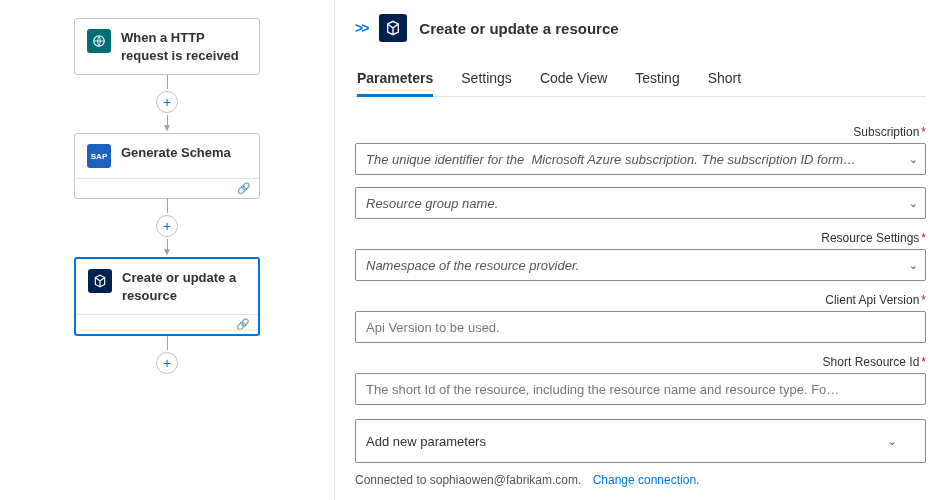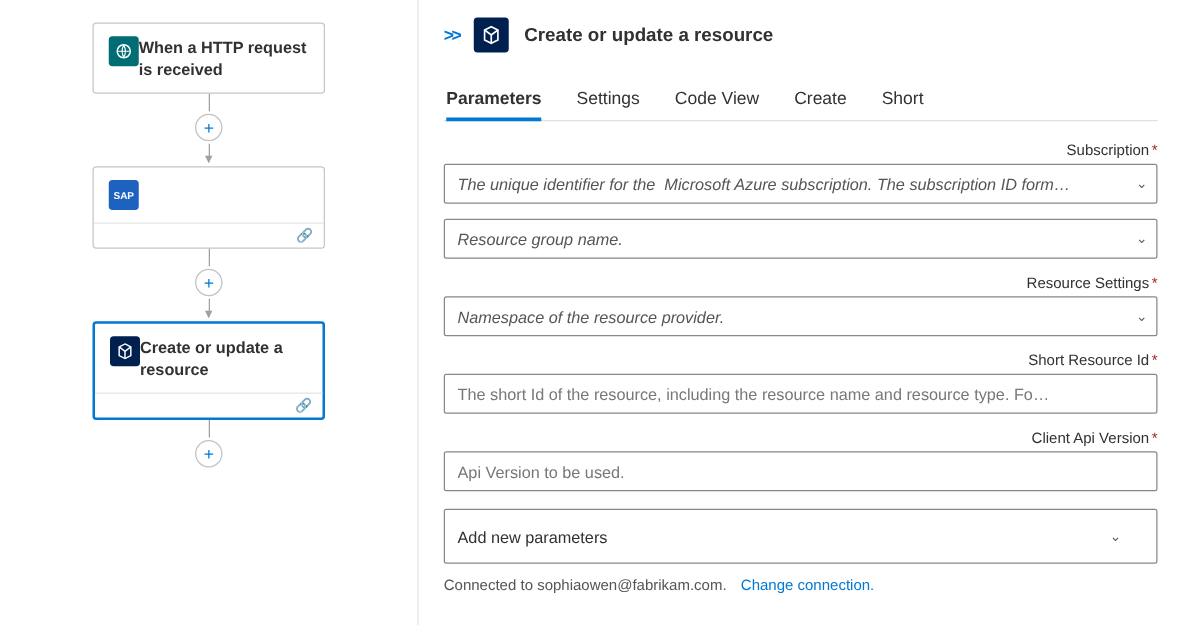--- a/index.html
+++ b/index.html
@@ -2,41 +2,41 @@
 <html><head>
 <meta charset="utf-8">
 <style>
   * { box-sizing: border-box; margin: 0; padding: 0; font-family: 'Segoe UI', -apple-system, sans-serif; }
   body { width: 950px; height: 500px; background: #fff; display: flex; overflow: hidden; }
   
   
   .designer { width: 335px; padding: 18px 22px; background: #fff; border-right: 1px solid #e5e5e5; }
   .node { border: 1px solid #c6c6c6; border-radius: 3px; background: #fff; margin: 0 auto; width: 186px; }
   .node.selected { border: 2px solid #0078d4; }
-  .node-header { display: flex; align-items: flex-start; padding: 10px 12px; }
+  .node-header { display: flex; align-items: flex-start; padding: 10px 12px; gap: 10px; }
   .node-icon { width: 24px; height: 24px; border-radius: 3px; flex-shrink: 0; display: flex; align-items: center; justify-content: center; }
   .node-icon.http { background: #006d75; color: #fff; }
   .node-icon.sap { background: #1e62c0; color: #fff; font-size: 8px; font-weight: bold; padding:3px; }
   .node-icon.cube { background: #002050; color: #fff; }
   .node-title { font-size: 13px; font-weight: 600; color: #323130; line-height: 1.35; }
   .node-footer { border-top: 1px solid #e5e5e5; height: 20px; display: flex; justify-content: flex-end; align-items: center; padding-right: 8px; }
   .link-icon-small { color: #666; font-size: 11px; }
   .connector { display: flex; flex-direction: column; align-items: center; margin: 0 auto; width: 186px; }
   .connector-line { width: 1px; height: 14px; background: #a0a0a0; }
   .arrowhead { color: #a0a0a0; font-size: 10px; line-height: 4px; transform: translateY(-3px); }
   .plus-btn { width: 22px; height: 22px; border: 1px solid #c2c2c2; border-radius: 50%; background: #fff; color: #0078d4; display: flex; align-items: center; justify-content: center; font-size: 14px; margin: 2px 0; cursor: pointer; }
   
   
   .details { flex: 1; padding: 14px 24px 12px 20px; position: relative; }
   .details-header { display: flex; align-items: center; gap: 12px; margin-bottom: 20px; }
   .collapse { color: #0078d4; font-size: 14px; font-weight: bold; cursor: pointer; letter-spacing: -2px; }
   .details-icon { width: 28px; height: 28px; background: #002050; border-radius: 3px; display: flex; align-items: center; justify-content: center; color: #fff; }
   .details-title { font-size: 15px; font-weight: 600; color: #323130; }
   
-  .tabs { display: flex; gap: 28px; border-bottom: 1px solid #e0e0e0; margin-bottom: 16px; padding-left: 2px; }
+  .tabs { display: flex; gap: 28px; border-bottom: 1px solid #e0e0e0; margin-bottom: 28px; padding-left: 2px; }
   .tab { padding: 8px 0; font-size: 14px; color: #323130; cursor: pointer; border-bottom: 3px solid transparent; margin-bottom: -1px; }
   .tab.active { font-weight: 600; border-bottom-color: #0078d4; }
   
   .field { margin-bottom: 12px; }
   .field-label { font-size: 12px; color: #323130; margin-bottom: 4px; display: block; text-align: right; }
   .req { color: #a4262c; margin-left: 2px; }
   .field-control { position: relative; }
   .field-input { width: 100%; height: 32px; border: 1px solid #8a8886; border-radius: 2px; padding: 0 28px 0 10px; font-size: 13px; color: #323130; }
   .field-input::placeholder { color: #555; font-style: italic; }
   .field-input.plain::placeholder { color: #777; font-style: normal; }
@@ -69,20 +69,21 @@
   <div class="connector">
     <div class="connector-line"></div>
     <div class="plus-btn">+</div>
     <div class="connector-line"></div>
     <div class="arrowhead">▼</div>
   </div>
 
   <div class="node">
     <div class="node-header">
       <div class="node-icon sap">SAP</div>
+      <div class="node-title">Generate Schema</div>
     </div>
     <div class="node-footer">
       <span class="link-icon-small">🔗</span>
     </div>
   </div>
 
   <div class="connector">
     <div class="connector-line"></div>
     <div class="plus-btn">+</div>
     <div class="connector-line"></div>
@@ -121,21 +122,21 @@
           <path d="M12 22V12M4 6l8 6 8-6"></path>
         </svg>
     </div>
     <div class="details-title">Create or update a resource</div>
   </div>
 
   <div class="tabs">
     <div class="tab active">Parameters</div>
     <div class="tab">Settings</div>
     <div class="tab">Code View</div>
-    <div class="tab">Create</div>
+    <div class="tab">Testing</div>
     <div class="tab">Short</div>
   </div>
 
   <div class="field">
     <label class="field-label"><span>Subscription</span><span class="req">*</span></label>
     <div class="field-control">
       <input class="field-input" placeholder="The unique identifier for the  Microsoft Azure subscription. The subscription ID form…" style="">
       <span class="chevron">⌄</span>
     </div>
   </div>
@@ -149,30 +150,30 @@
 
   <div class="field">
     <label class="field-label"><span>Resource Settings</span><span class="req">*</span></label>
     <div class="field-control">
       <input class="field-input" placeholder="Namespace of the resource provider." style="">
       <span class="chevron">⌄</span>
     </div>
   </div>
 
   <div class="field">
-    <label class="field-label"><span>Short Resource Id</span><span class="req">*</span></label>
+    <label class="field-label"><span>Client Api Version</span><span class="req">*</span></label>
     <div class="field-control">
-      <input class="field-input plain" placeholder="The short Id of the resource, including the resource name and resource type. Fo…" style="">
+      <input class="field-input plain" placeholder="Api Version to be used." style="">
     </div>
   </div>
 
   <div class="field">
-    <label class="field-label"><span>Client Api Version</span><span class="req">*</span></label>
+    <label class="field-label"><span>Short Resource Id</span><span class="req">*</span></label>
     <div class="field-control">
-      <input class="field-input plain" placeholder="Api Version to be used." style="">
+      <input class="field-input plain" placeholder="The short Id of the resource, including the resource name and resource type. Fo…" style="">
     </div>
   </div>
 
   <div class="add-params">
     <span>Add new parameters</span>
     <span class="chevron" style="position:static;transform:none">⌄</span>
   </div>
 
   <div class="conn-footer">
     <span>Connected to </span>

